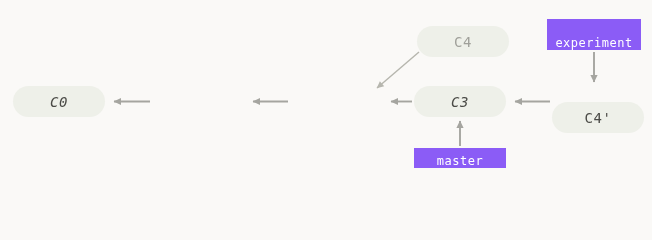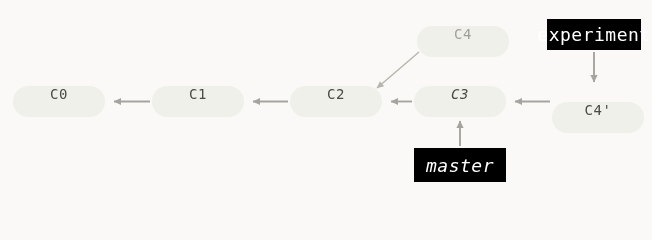--- a/index.html
+++ b/index.html
@@ -25,39 +25,39 @@
     top: 0;
     width: 652px;
     height: 194px;
   }
   .node {
     position: absolute;
     box-sizing: border-box;
     background: #eef0e9;
     border-radius: 17px;
     display: flex;
-    align-items: flex-start;
+    align-items: center;
     justify-content: center;
     color: #4a4a46;
     font-size: 14px;
     letter-spacing: 0.5px;
     z-index: 2;
   }
   .node.faded {
     color: #a0a09a;
   }
   .label-box {
     position: absolute;
     box-sizing: border-box;
-    background: #000000;
+    background: #8b5cf6;
     display: flex;
-    align-items: center;
+    align-items: flex-end;
     justify-content: center;
     color: #ffffff;
-    font-size: 18px;
+    font-size: 12px;
     letter-spacing: 0.5px;
     z-index: 3;
   }
 </style>
 </head>
 <body>
 
 <div id="diagram">
 
   <svg id="svg-layer" viewBox="0 0 652 194" xmlns="http://www.w3.org/2000/svg">
@@ -92,45 +92,39 @@
 
     <g>
       <line x1="594" y1="52" x2="594" y2="82" stroke="#a5a5a0" stroke-width="1.9" marker-end="url(#ah)"></line>
     </g>
 
     <g>
       <line x1="460" y1="146" x2="460" y2="121" stroke="#a5a5a0" stroke-width="1.9" marker-end="url(#ah)"></line>
     </g>
   </svg>
 
-  <div class="node" style="left:13px; top:86px; width:92px; height:31px;">
+  <div class="node" style="left:13px; top:86px; width:92px; height:31px;font-style:italic;">
     <span>C0</span>
   </div>
 
-  <div class="node" style="left:152px; top:86px; width:92px; height:31px;">
-    <span>C1</span>
-  </div>
 
-  <div class="node" style="left:290px; top:86px; width:92px; height:31px;">
-    <span>C2</span>
-  </div>
 
   <div class="node" style="left:414px; top:86px; width:92px; height:31px;font-style:italic;">
     <span>C3</span>
   </div>
 
   <div class="node faded" style="left:417px; top:26px; width:92px; height:31px;">
     <span>C4</span>
   </div>
 
   <div class="node" style="left:552px; top:102px; width:92px; height:31px;">
     <span>C4'</span>
   </div>
 
   <div class="label-box" style="left:547px; top:19px; width:94px; height:31px;">
     <span>experiment</span>
   </div>
 
-  <div class="label-box" style="left:414px; top:148px; width:92px; height:34px;font-style:italic;">
+  <div class="label-box" style="left:414px; top:148px; width:92px; height:20px;">
     <span>master</span>
   </div>
 
 </div>
 
 </body></html>

